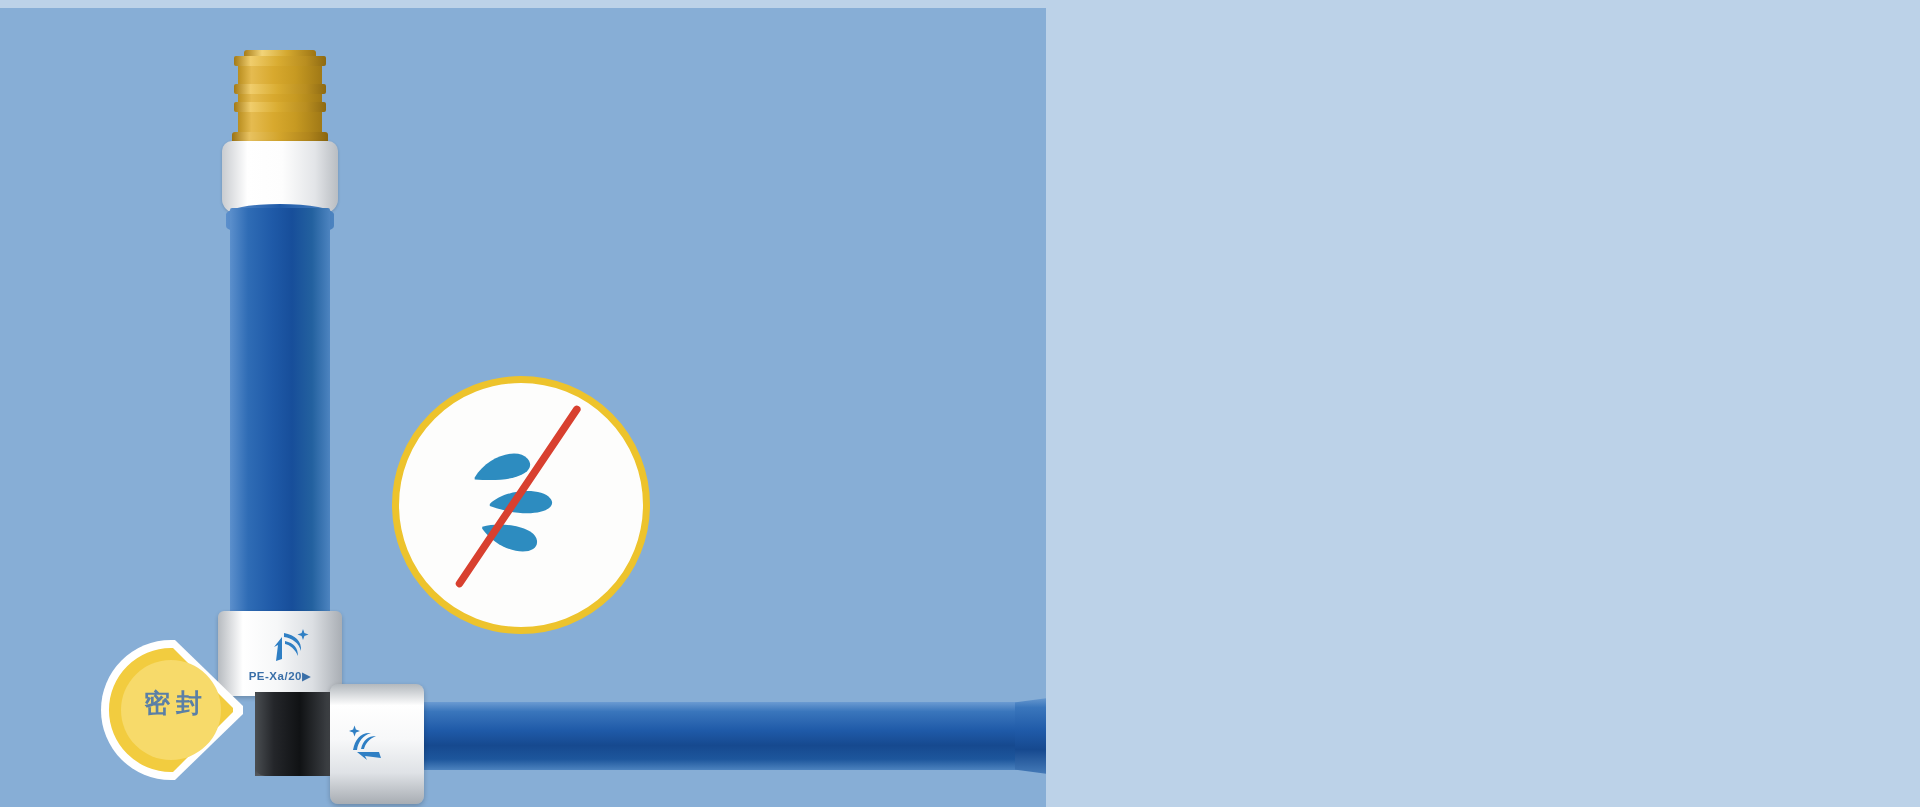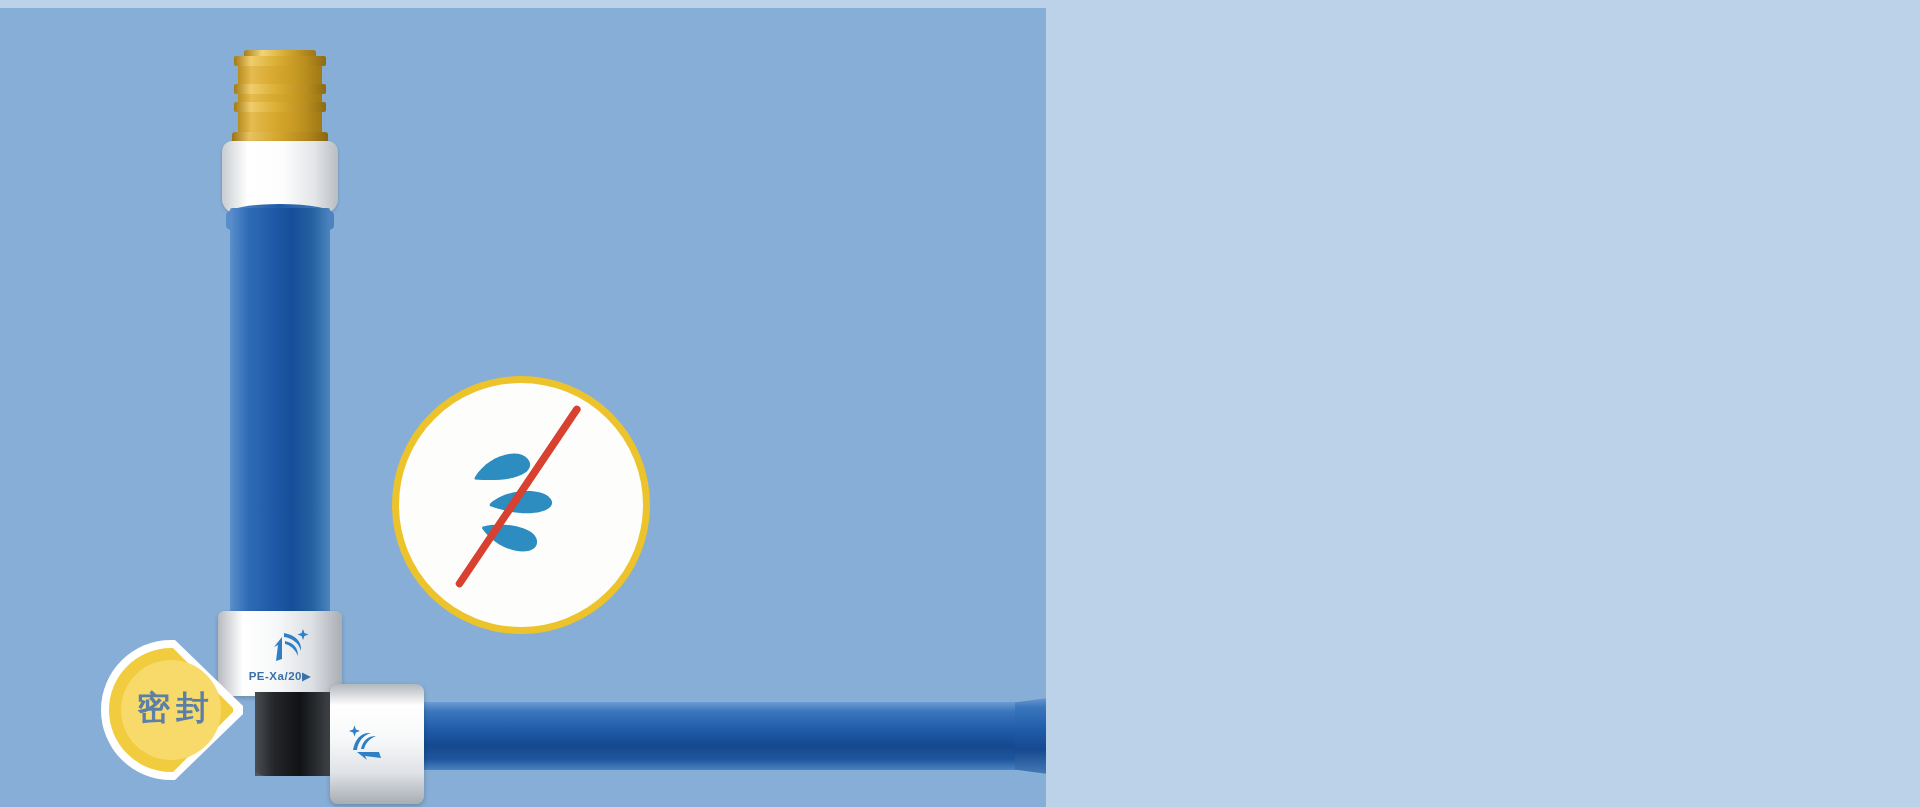--- a/index.html
+++ b/index.html
@@ -132,21 +132,21 @@
   }
   .magnifier svg{position:absolute;left:0;top:0;}
 
   
   .seal-badge{
     position:absolute;left:97px;top:628px;width:180px;height:148px;
   }
   .seal-badge svg{position:absolute;left:0;top:0;}
   .seal-text{
     position:absolute;left:14px;top:50px;width:124px;text-align:center;
-    font-size:33px;font-weight:700;color:#5b7fa6;letter-spacing:6px;
+    font-size:26px;font-weight:700;color:#5b7fa6;letter-spacing:6px;
     text-indent:6px;
   }
 </style>
 </head>
 <body>
 
 <div class="stage">
 
   <div class="panel-left">
 

